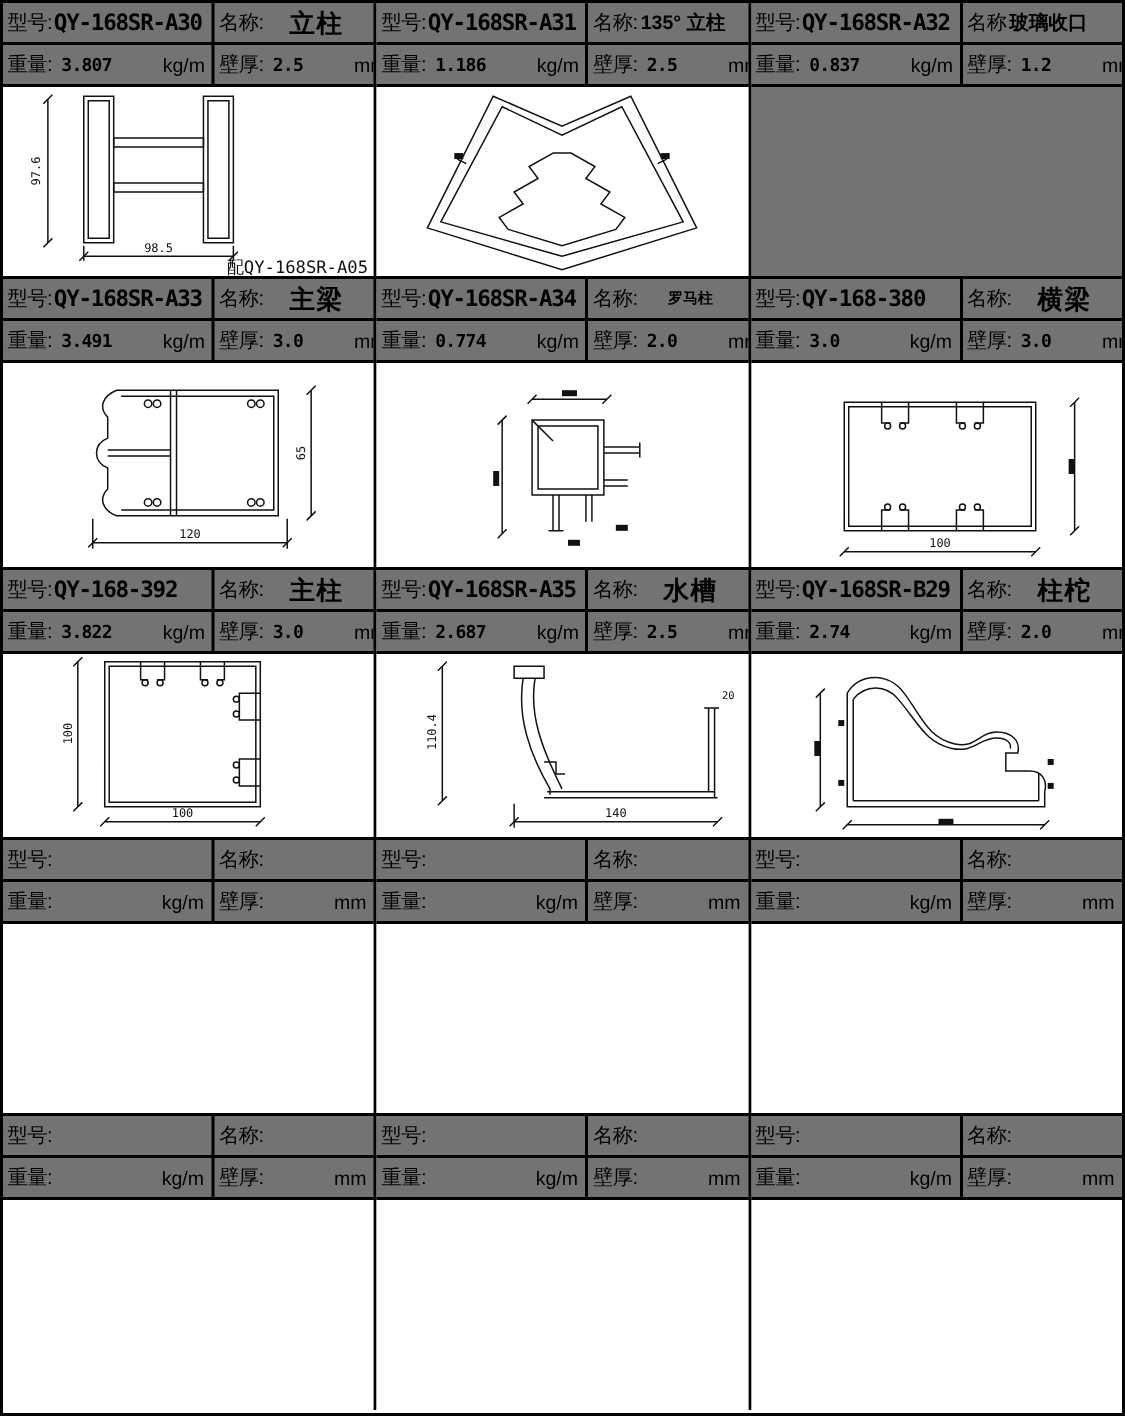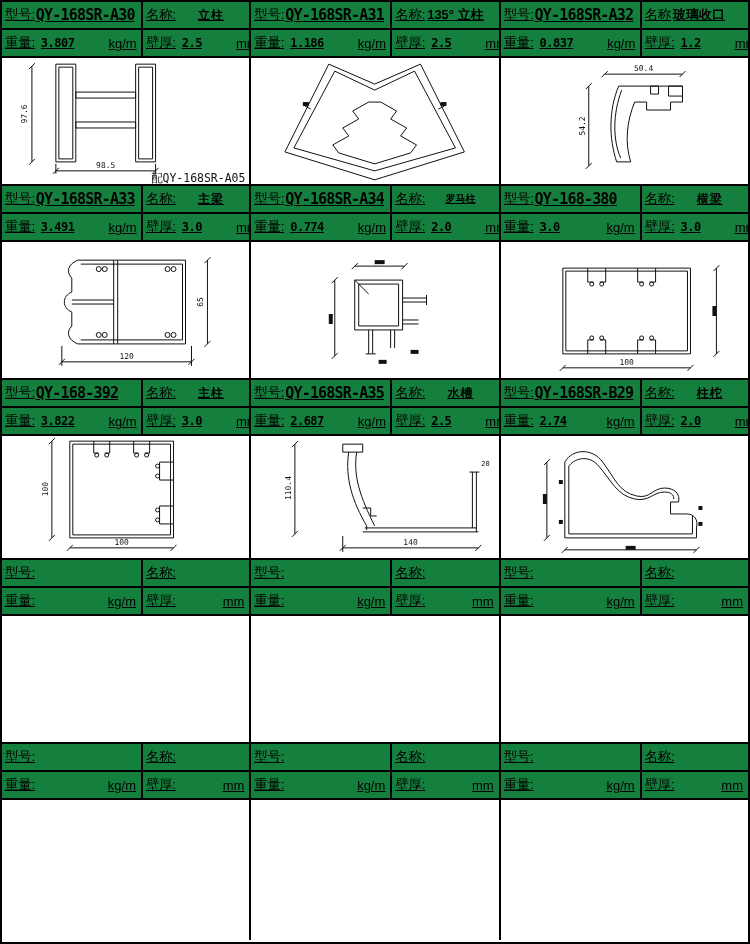--- a/index.html
+++ b/index.html
@@ -4,29 +4,29 @@
 <style>
   html,body { margin:0; padding:0; background:#e8e8e8; }
   .page {
     width:750px; height:944px; margin:0 auto; background:#ffffff;
     border:2px solid #000; box-sizing:border-box; position:relative;
     font-family:"Liberation Sans","DejaVu Sans",sans-serif; color:#000;
     overflow:hidden;
   }
   .row { display:flex; border-bottom:2px solid #000; }
   .row.last { border-bottom:none; }
-  .cell { flex:1 1 0; min-width:0; border-right:2px solid #000; display:flex; flex-direction:column; background:#15803d;text-decoration:underline; }
+  .cell { flex:1 1 0; min-width:0; border-right:2px solid #000; display:flex; flex-direction:column; background:#737373; }
   .cell:last-child { border-right:none; }
   .hline { display:flex; height:26px; border-bottom:2px solid #000; }
   .hc { display:flex; align-items:center; padding:0 3px; white-space:nowrap; overflow:hidden; box-sizing:border-box; }
   .hc.l { flex:0 0 57%; border-right:2px solid #000; }
   .hc.r { flex:1 1 auto;text-align:center; }
   .lab  { font-size:13.5px; letter-spacing:-0.3px; }
   .mval { font-family:"DejaVu Sans Mono","Liberation Mono",monospace; font-weight:bold; font-size:15px; letter-spacing:-0.8px; margin-left:1px; }
-  .nval { font-weight:bold; font-size:12px; margin:0 auto; letter-spacing:1px; }
+  .nval { font-weight:bold; font-size:17px; margin:0 auto; letter-spacing:1px; }
   .nval.small { font-size:13px; margin:0 0 0 2px; letter-spacing:0; }
   .nval.mid { font-size:10px; letter-spacing:0; }
   .wval { font-family:"DejaVu Sans Mono","Liberation Mono",monospace; font-weight:bold; font-size:12px; margin-left:6px; letter-spacing:-0.5px; }
   .unit { margin-left:auto; font-size:13px; padding-right:2px;padding-left:34px; }
   .draw { position:relative; background:#fff; }
   .d1 { height:126px; } .d2 { height:136px; } .d3 { height:122px; }
   .d4 { height:126px; } .d5 { height:140px; }
   .draw svg { display:block; width:100%; height:100%; }
   .draw svg * { vector-effect:non-scaling-stroke; }
   .dimtxt { font-family:"DejaVu Sans Mono",monospace; fill:#111; stroke:none; }
@@ -136,36 +136,20 @@
         <div class="hc l">
             <span class="lab">重量:</span>
             <span class="wval">0.837</span>
             <span class="unit">kg/m</span>
           </div>
         <div class="hc r">
             <span class="lab">壁厚:</span>
             <span class="wval">1.2</span>
             <span class="unit">mm</span>
           </div>
-      </div>
-      <div class="draw d1">
-        <svg viewBox="0 0 248 126">
-          <g stroke="#111" fill="none" stroke-width="1">
-            <line x1="104" y1="16" x2="182" y2="16"></line>
-            <path d="M101,19 L107,13 M179,19 L185,13"></path>
-            <line x1="88" y1="28" x2="88" y2="108"></line>
-            <path d="M85,31 L91,25 M85,111 L91,105"></path>
-            <path d="M118,28 L182,28 L182,44 L170,44 L170,52 L146,52 L146,44 L134,44 C126,64 124,84 130,104 L116,104 C108,80 108,52 118,28 Z"></path>
-            <path d="M121,32 C112,56 112,82 120,100"></path>
-            <rect x="150" y="28" width="8" height="8"></rect>
-            <rect x="168" y="28" width="14" height="10"></rect>
-          </g>
-          <text class="dimtxt" font-size="8" text-anchor="middle" x="143" y="13">50.4</text>
-          <text class="dimtxt" font-size="8" text-anchor="middle" transform="rotate(-90 84 68)" x="84" y="68">54.2</text>
-        </svg>
       </div>
     </section>
   </div>
 
   <div class="row">
 
     <section class="cell">
       <div class="hline">
         <div class="hc l">
             <span class="lab">型号:</span>

